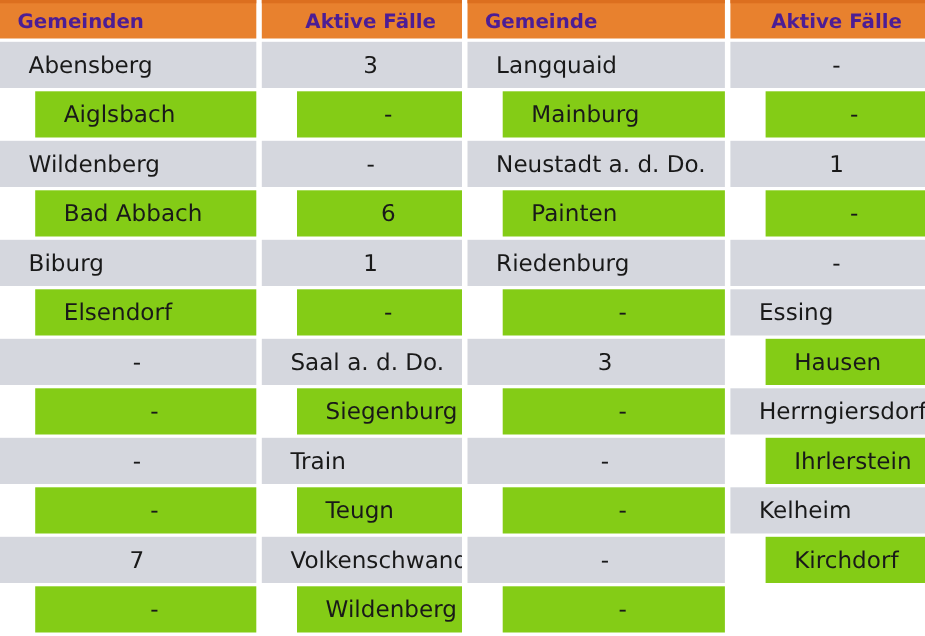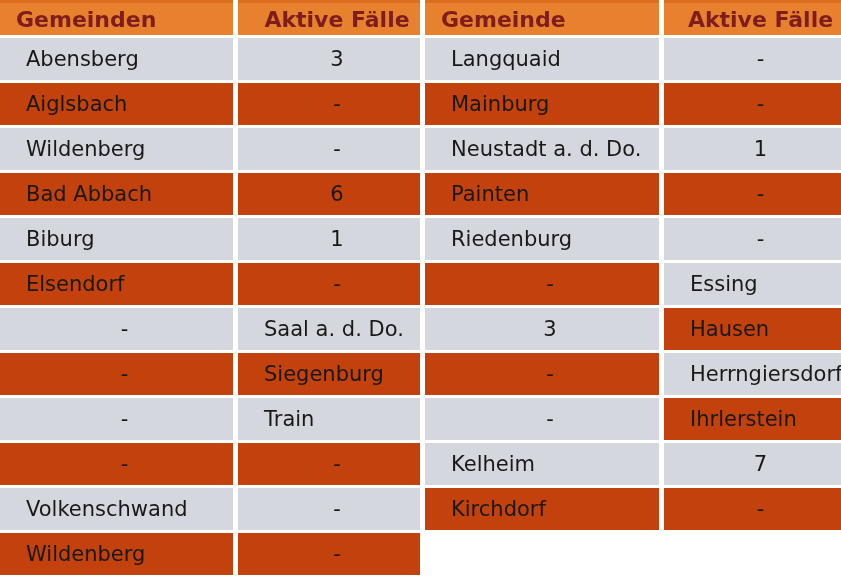--- a/index.html
+++ b/index.html
@@ -32,31 +32,31 @@
     padding-left: 26px;
   }
   .cell.val {
     justify-content: center;
     padding-left: 16px;
   }
   .th {
     background: #E8812E;
     border-top: 3px solid #DC6F1F;
     box-sizing: border-box;
-    color: #7f1d1d;
+    color: #4c1d95;
     font-weight: bold;
-    font-size: 22px;
+    font-size: 18px;
   }
   .th.name { padding-left: 16px; }
   .td {
     color: #191919;
     font-size: 21px;
   }
   .td.dark  { background: #D5D7DE; }
-  .td.light { background: #c2410c; }
+  .td.light { background: #84cc16; margin-left: 32px; }
 </style>
 </head>
 <body>
 
 <div class="table" id="cases-table">
   <div class="cell th name">Gemeinden</div>
   <div class="cell th val">Aktive Fälle</div>
   <div class="cell th name">Gemeinde</div>
   <div class="cell th val">Aktive Fälle</div>
 
@@ -90,20 +90,21 @@
     <div class="cell td name light">Hausen</div>
     <div class="cell td val light">-</div>
     <div class="cell td name light">Siegenburg</div>
     <div class="cell td val light">-</div>
     <div class="cell td name dark">Herrngiersdorf</div>
     <div class="cell td val dark">-</div>
     <div class="cell td name dark">Train</div>
     <div class="cell td val dark">-</div>
     <div class="cell td name light">Ihrlerstein</div>
     <div class="cell td val light">-</div>
+    <div class="cell td name light">Teugn</div>
     <div class="cell td val light">-</div>
     <div class="cell td name dark">Kelheim</div>
     <div class="cell td val dark">7</div>
     <div class="cell td name dark">Volkenschwand</div>
     <div class="cell td val dark">-</div>
     <div class="cell td name light">Kirchdorf</div>
     <div class="cell td val light">-</div>
     <div class="cell td name light">Wildenberg</div>
     <div class="cell td val light">-</div>
   </div>

